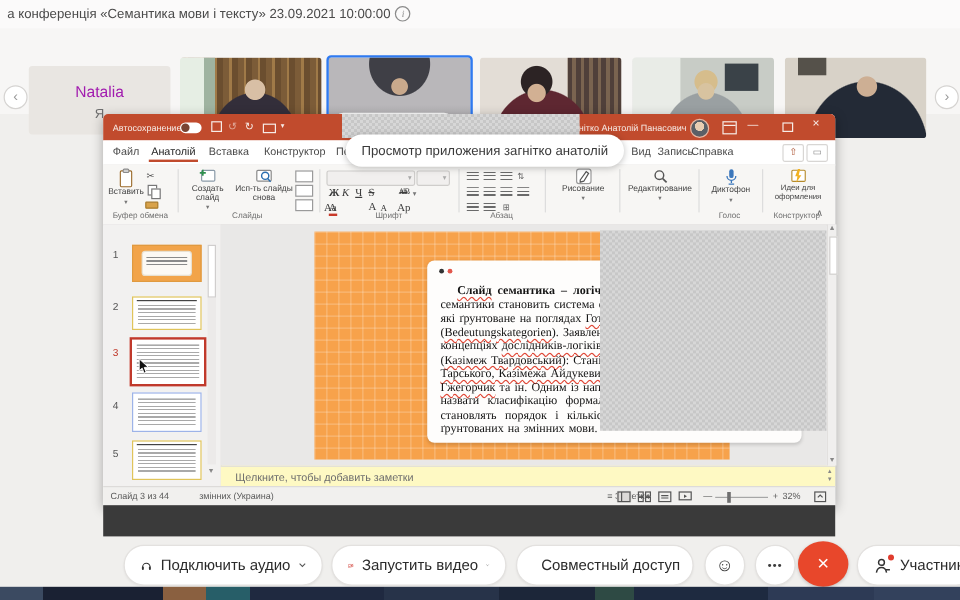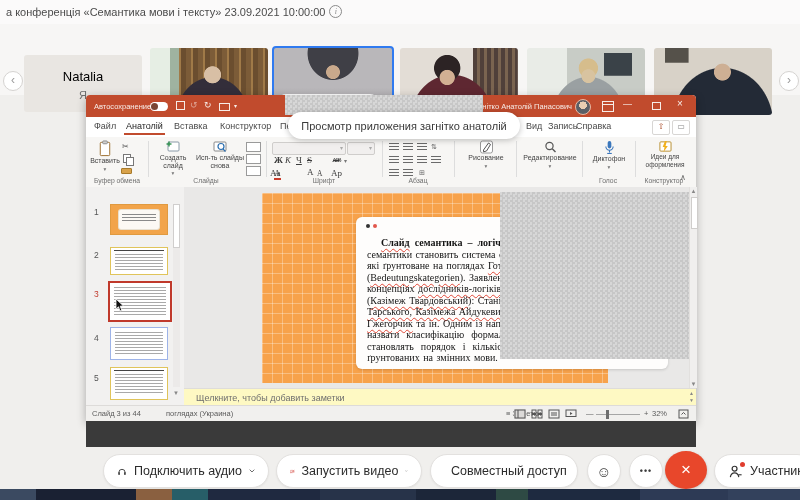--- a/index.html
+++ b/index.html
@@ -12,21 +12,21 @@
   .meet-title{left:6px;top:5px;font-size:11px;color:#4b4b4b;white-space:nowrap;display:flex;align-items:center;gap:4px;}
   .info-ic{display:inline-block;width:11px;height:11px;border:1px solid #8a8a8a;border-radius:50%;
     font-size:8px;line-height:11px;text-align:center;color:#8a8a8a;font-family:"Liberation Serif",serif;font-style:italic;}
 
   
   .video-row{left:0;top:24px;width:800px;height:71px;background:#f7f6f5;}
   .navbtn{width:18px;height:18px;border:1px solid #d5d3d1;border-radius:50%;background:#fff;color:#9a9a9a;
     font-size:12px;line-height:16px;text-align:center;top:47px;}
   .tile{border-radius:3px;overflow:hidden;background:#777;}
   .t1{left:24px;top:31px;width:118px;height:57px;background:#e9e6e2;}
-  .t1 .nm{position:absolute;width:100%;text-align:center;top:14px;font-size:13px;color:#000000;}
+  .t1 .nm{position:absolute;width:100%;text-align:center;top:14px;font-size:13px;color:#a21caf;}
   .t1 .sb{position:absolute;width:100%;text-align:center;top:34px;font-size:11px;color:#6f6f6f;}
   .t2{left:150px;top:24px;width:118px;height:67px;
     background:
       radial-gradient(circle at 53% 40%, #d8bfa5 0 11%, rgba(0,0,0,0) 12%),
       radial-gradient(ellipse at 53% 102%, #332e3a 0 40%, rgba(0,0,0,0) 41%),
       linear-gradient(90deg, #e6eee4 0 17%, #9fb3a0 17% 25%, rgba(0,0,0,0) 25%),
       repeating-linear-gradient(90deg, #7c5c38 0 5px, #a07a48 5px 7px, #6b4e2f 7px 12px);}
   .t3{left:274px;top:24px;width:118px;height:67px;border:2px solid #2f7af0;border-radius:4px;left:272px;top:22px;
     background:
       radial-gradient(circle at 50% 36%, #c9a98c 0 9%, rgba(0,0,0,0) 10%),
@@ -458,21 +458,21 @@
       <span class="ar" style="bottom:1px;">▼</span>
     </div>
 
     <div class="abs notes-bar">
       <span class="abs notes-ph">Щелкните, чтобы добавить заметки</span>
       <span class="abs notes-scroll">▲<br>▼</span>
     </div>
 
     <div class="abs status-bar">
       <span class="sb" style="left:6px;">Слайд 3 из 44</span>
-      <span class="sb" style="left:80px;">поглядах (Украина)</span>
+      <span class="sb" style="left:80px;">змінних (Украина)</span>
       <span class="sb" style="left:392px;margin-left:28px;">≡ <span>Заметки</span></span>
       <span class="viewic vsel" style="left:428px;">
           <svg width="12" height="10" viewBox="0 0 12 10">
             <rect x="1" y="1" width="10" height="8" fill="none" stroke="#555"></rect>
             <line x1="4" y1="1" x2="4" y2="9" stroke="#555"></line>
           </svg>
         </span>
       <span class="viewic" style="left:445px;">
           <svg width="12" height="10" viewBox="0 0 12 10">
             <rect x="1" y="1" width="4" height="3.5" fill="none" stroke="#555"></rect>

